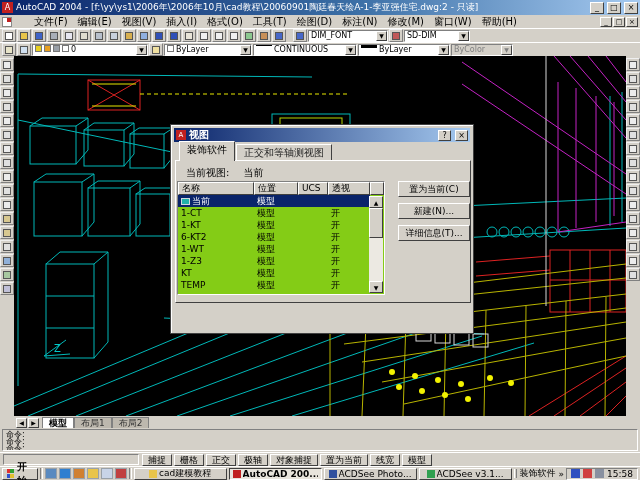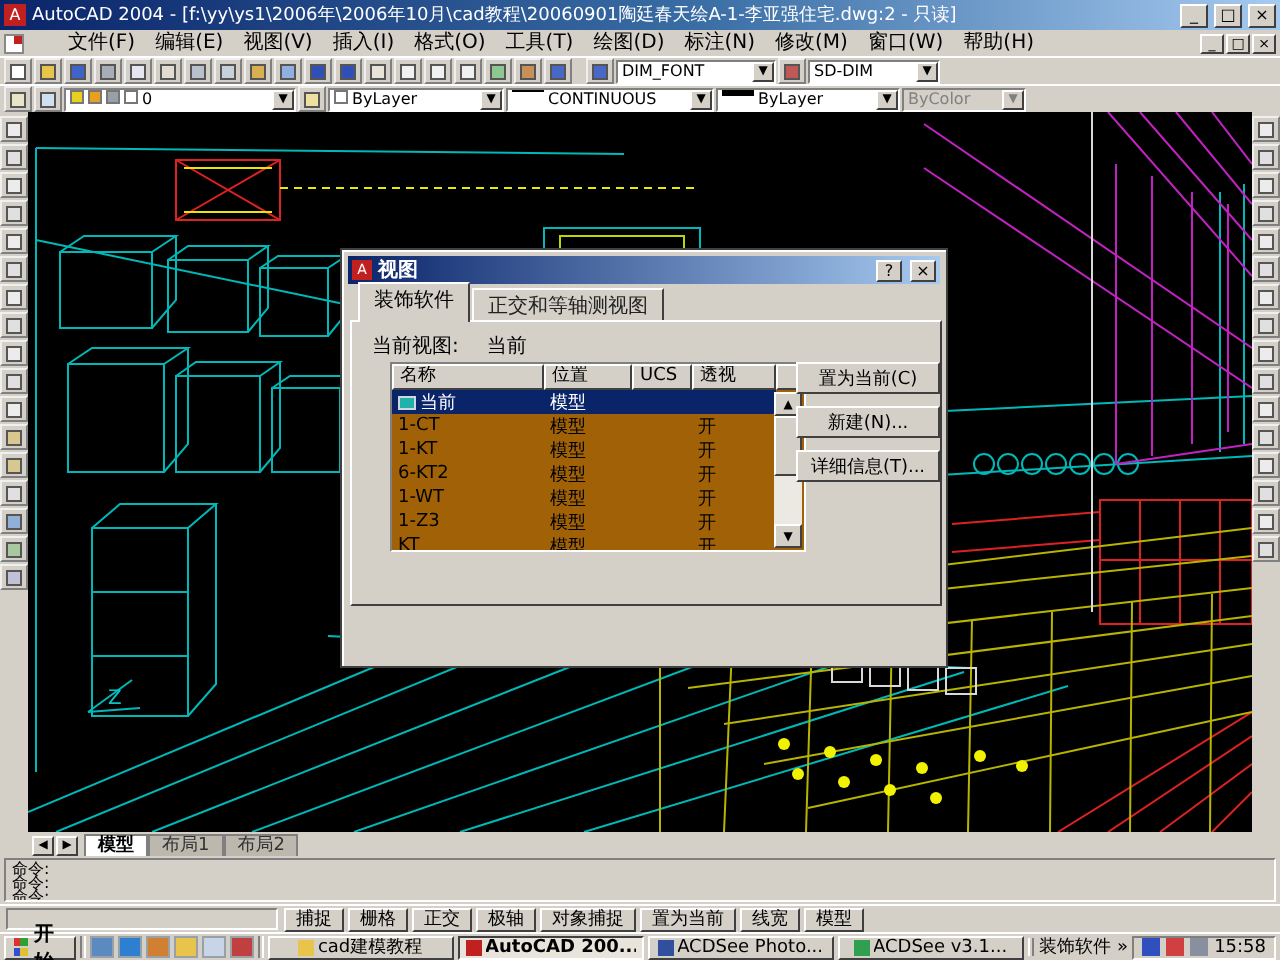--- a/index.html
+++ b/index.html
@@ -43,21 +43,21 @@
   .dlg-icon{width:10px;height:10px;background:#c02020;color:#fff;font-size:7px;line-height:10px;text-align:center;}
   .dlg-title-text{color:#fff;font-size:10px;font-weight:bold;flex:1;}
   .dbtn{width:13px;height:11px;font-size:8px;line-height:9px;margin-left:1px;}
   .dlg-tabs{position:absolute;left:8px;top:21px;height:15px;display:flex;align-items:flex-end;}
   .tab{font-size:10px;padding:1px 7px 2px;background:#d4d0c8;border-top:1px solid #fff;border-left:1px solid #fff;border-right:1px solid #404040;margin-right:1px;position:relative;}
   .tab.active{z-index:5;padding-bottom:4px;}
   .tab:not(.active){margin-bottom:0;padding-bottom:1px;color:#222;}
   .dlg-page{position:absolute;left:4px;top:35px;width:296px;height:143px;border-top:1px solid #fff;border-left:1px solid #fff;border-right:1px solid #404040;border-bottom:1px solid #404040;}
   .cv-row{position:absolute;left:10px;top:5px;font-size:10px;}
   .cvv{margin-left:14px;}
-  .viewlist{position:absolute;left:19px;top:20px;width:208px;height:95px;background:#a16207;border-top:1px solid #808080;border-left:1px solid #808080;border-right:1px solid #fff;border-bottom:1px solid #fff;overflow:hidden;}
+  .viewlist{position:absolute;left:1px;top:20px;width:208px;height:114px;background:#84cc16;border-top:1px solid #808080;border-left:1px solid #808080;border-right:1px solid #fff;border-bottom:1px solid #fff;overflow:hidden;}
   #vl-header{display:flex;height:13px;}
   .vl-h{background:#d4d0c8;border-top:1px solid #fff;border-left:1px solid #fff;border-right:1px solid #404040;border-bottom:1px solid #404040;font-size:9px;line-height:11px;padding-left:3px;overflow:hidden;white-space:nowrap;}
   .vl-h-fill{flex:1;}
   .c-name{width:76px;}.c-loc{width:44px;}.c-ucs{width:30px;}.c-persp{width:42px;}
   .vl-row{display:flex;height:12px;align-items:center;font-size:9px;}
   .vl-row .c{padding-left:3px;overflow:hidden;white-space:nowrap;display:flex;align-items:center;gap:2px;}
   .vl-row.sel{background:#0a246a;color:#fff;width:192px;}
   .cur-ico{width:9px;height:7px;background:#20b2aa;border:1px solid #cfd8dc;display:inline-block;flex:0 0 auto;}
   .vl-scroll{position:absolute;right:1px;top:14px;bottom:1px;width:14px;background:#ece9e2;}
   .sarrow{width:14px;height:12px;font-size:6px;line-height:11px;text-align:center;background:#d4d0c8;border-top:1px solid #fff;border-left:1px solid #fff;border-right:1px solid #404040;border-bottom:1px solid #404040;}

